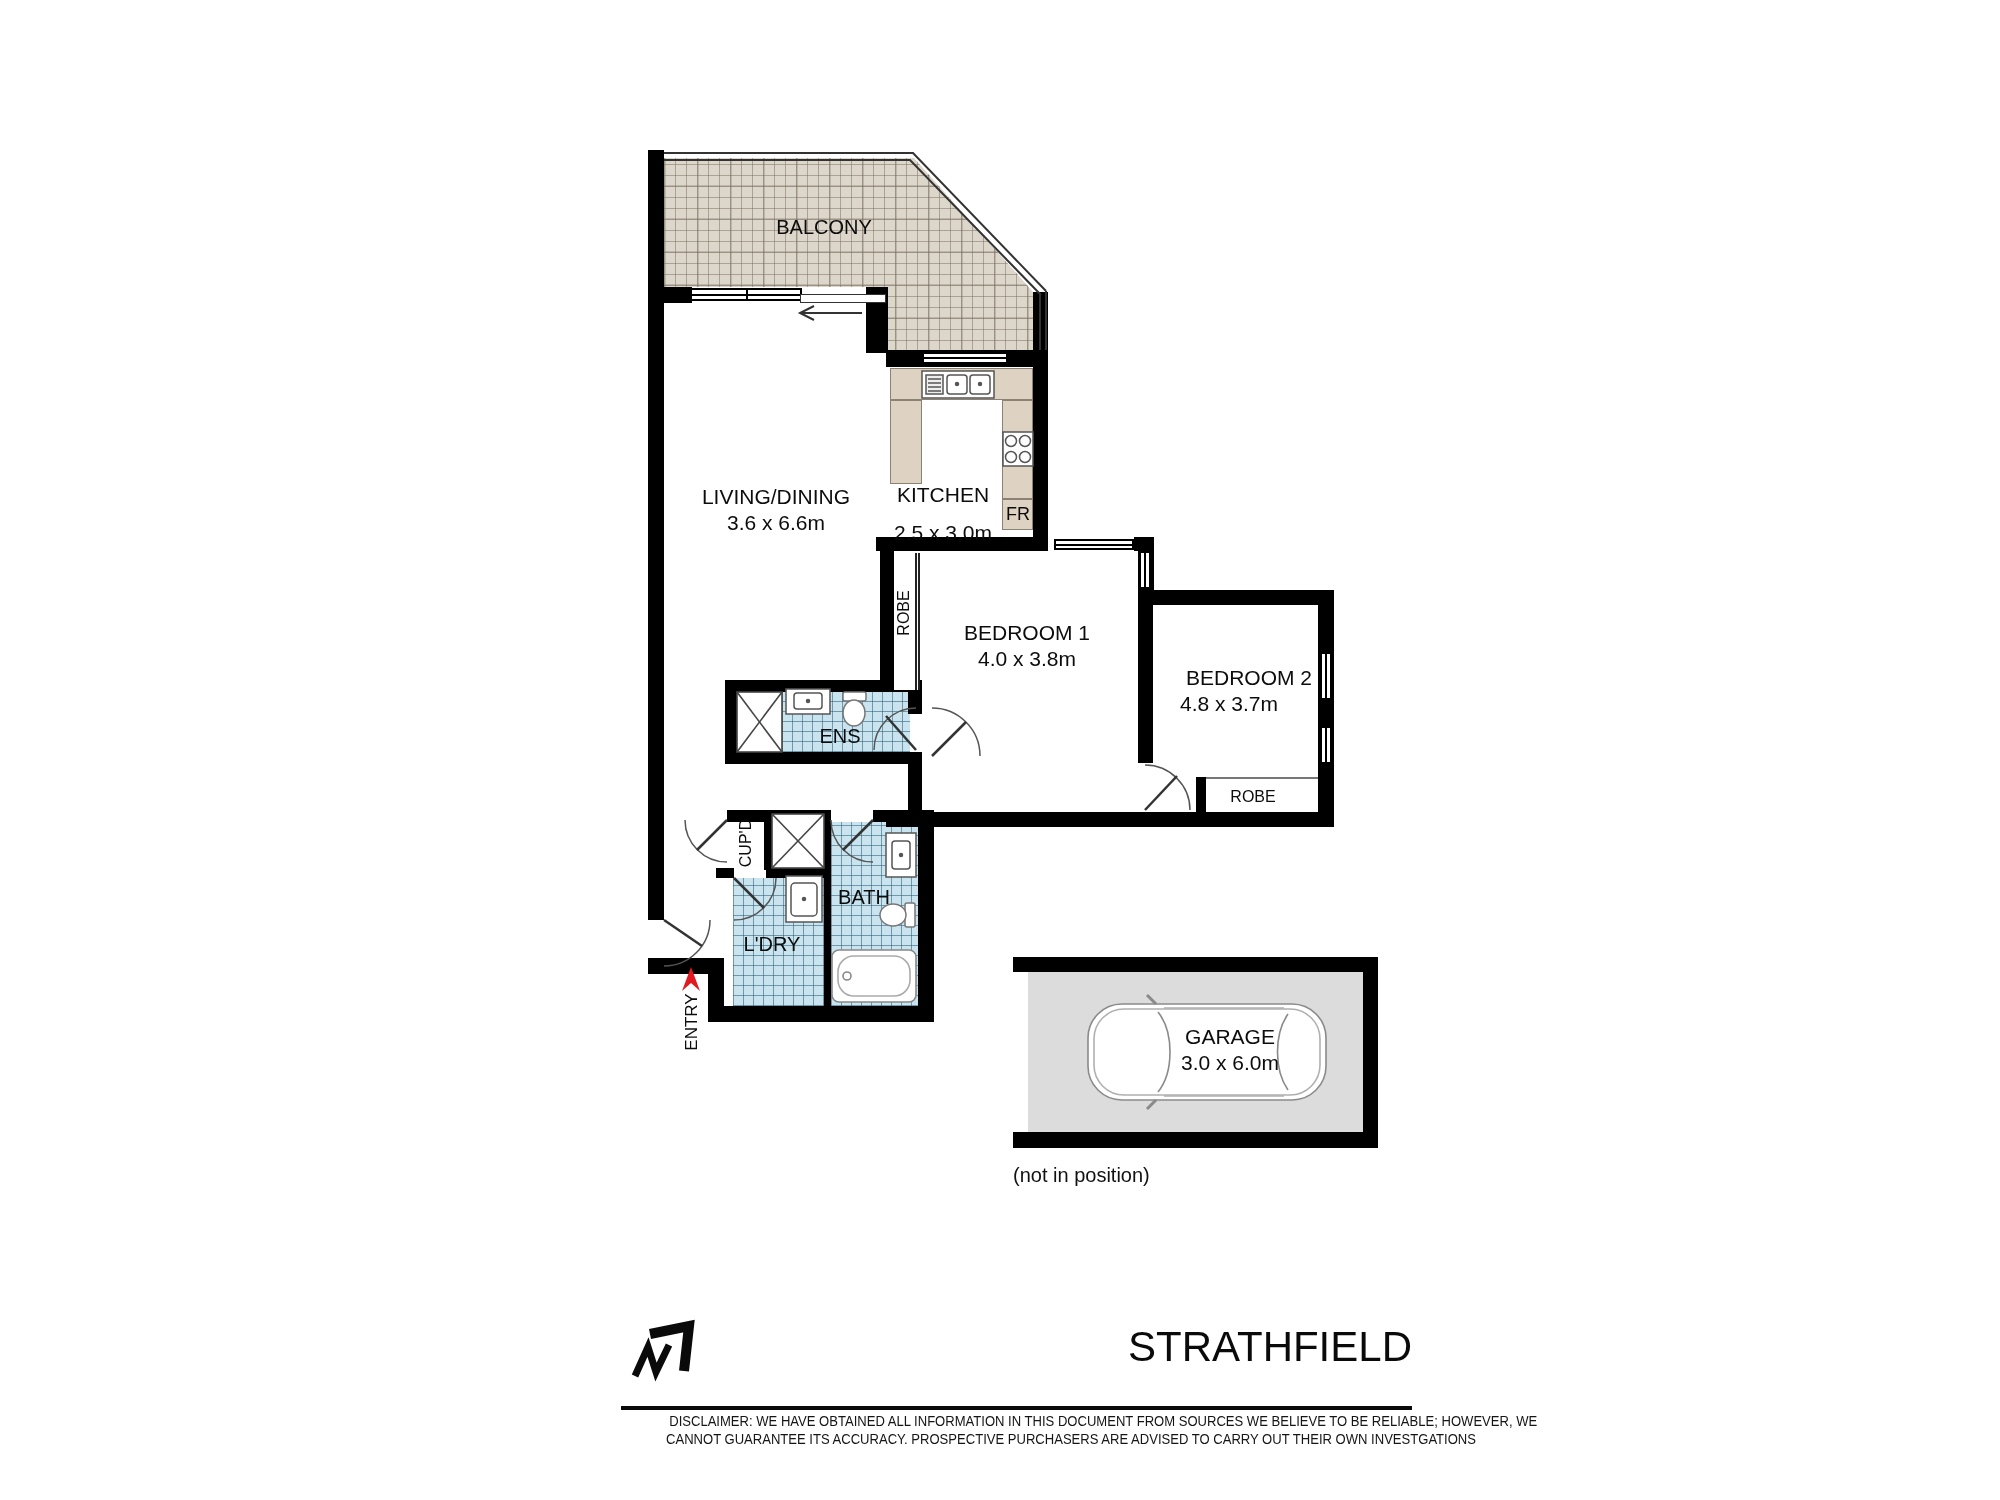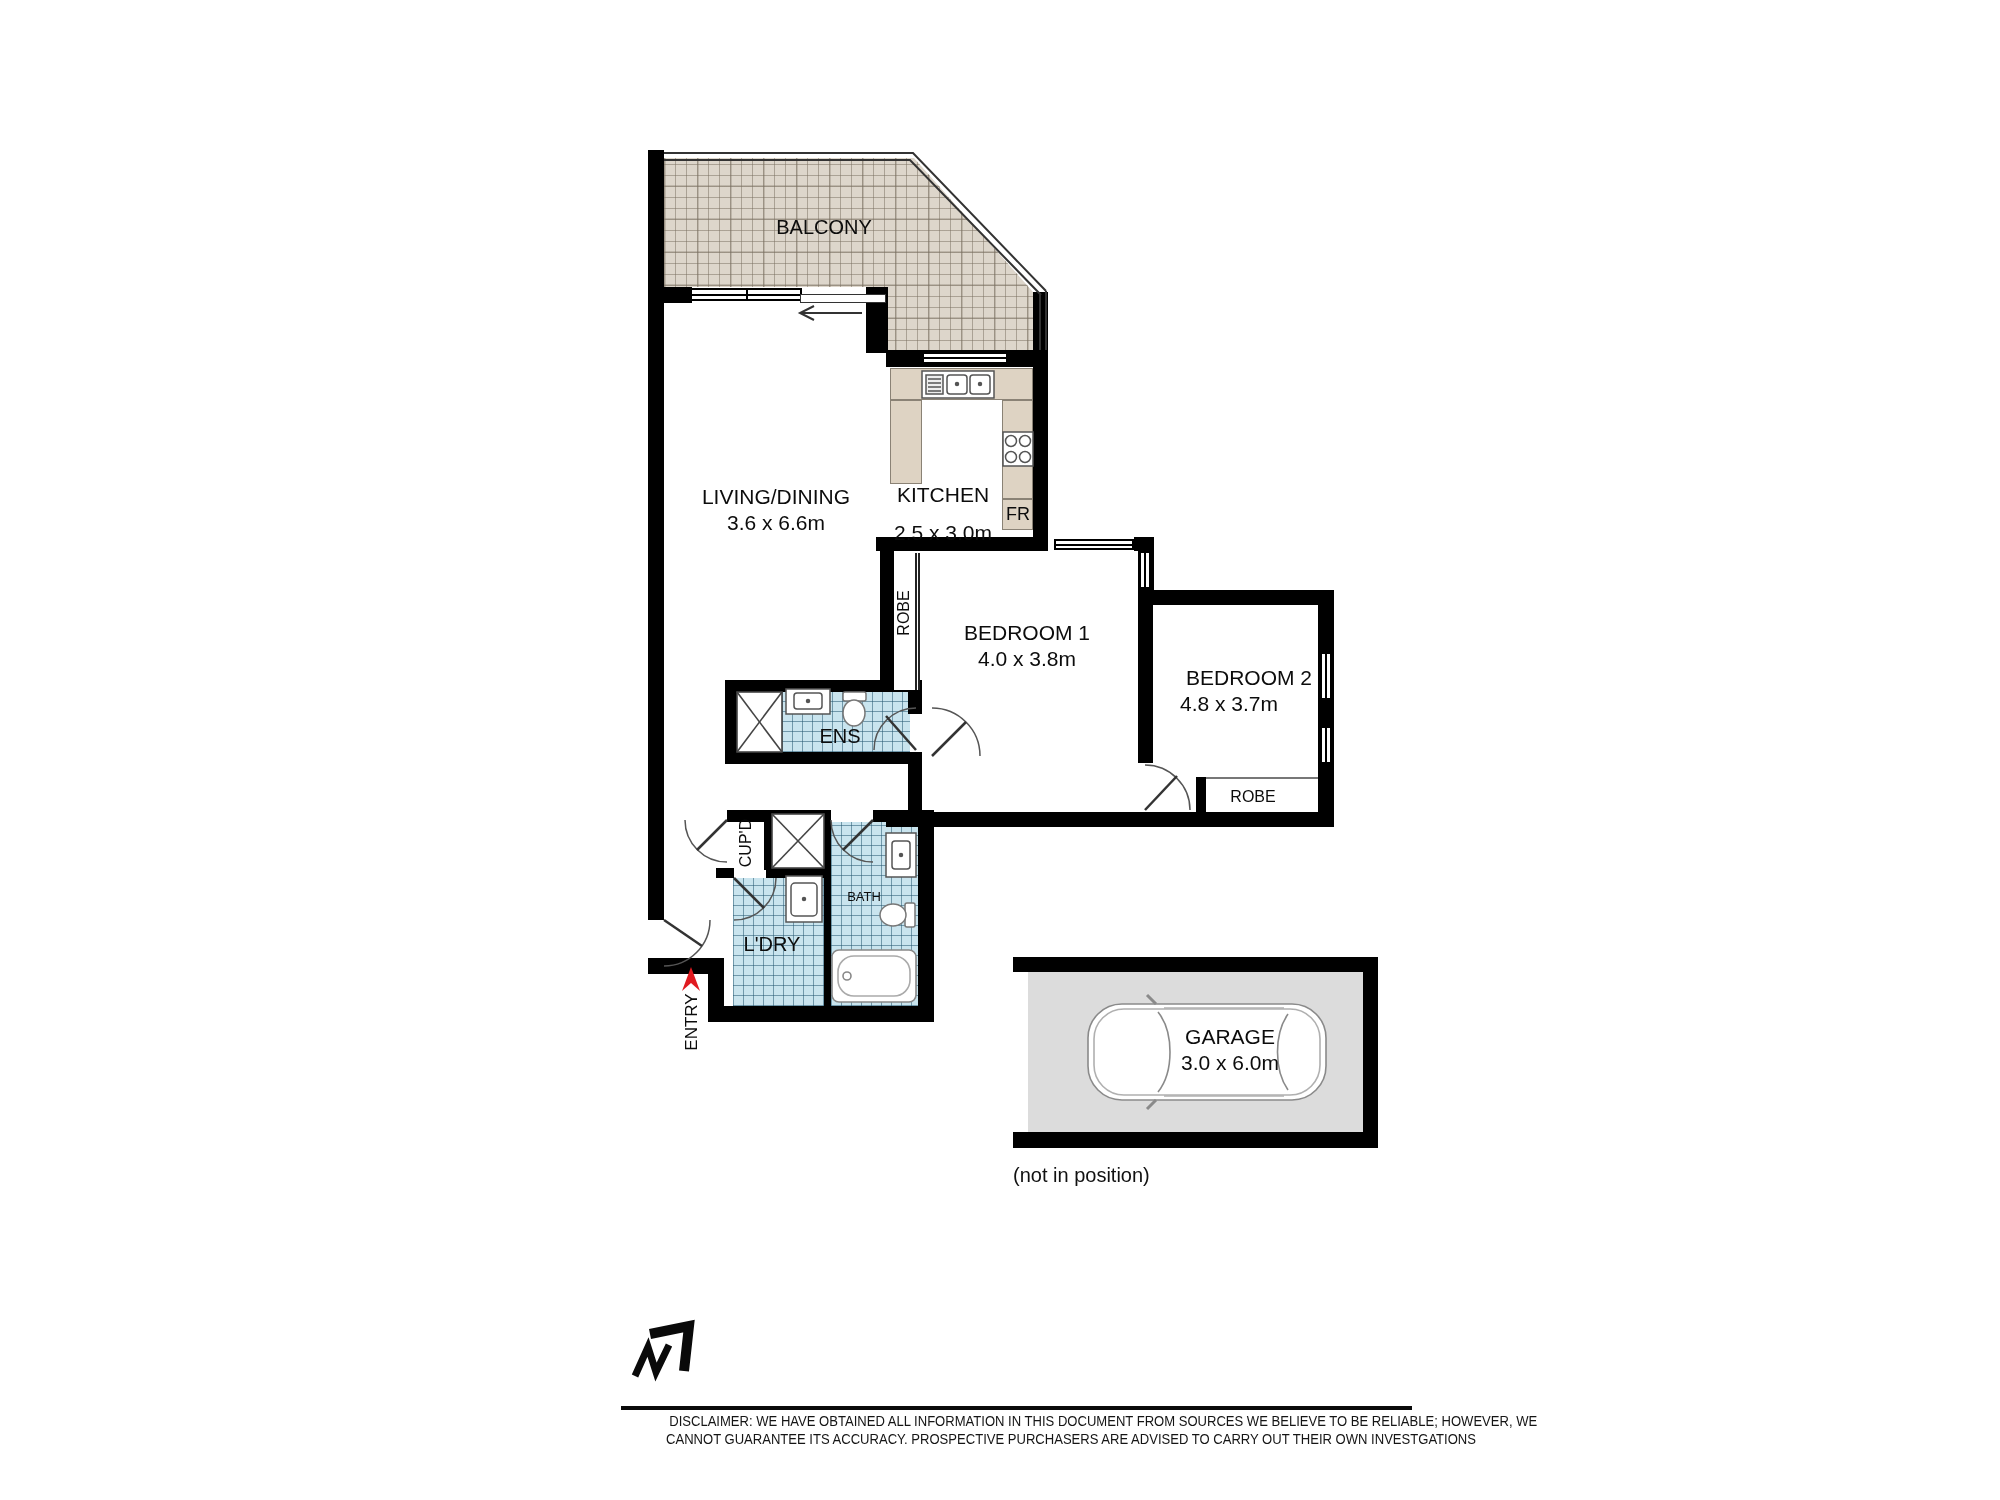--- a/index.html
+++ b/index.html
@@ -230,30 +230,31 @@
   <div class="lbl small rot" style="left:904px;top:613px;">ROBE</div>
   <div class="lbl" style="left:1027px;top:633px;">BEDROOM 1</div>
   <div class="lbl" style="left:1027px;top:659px;">4.0 x 3.8m</div>
 
   <div class="lbl" style="left:1229px;top:678px;margin-left:20px;">BEDROOM 2</div>
   <div class="lbl" style="left:1229px;top:704px;">4.8 x 3.7m</div>
   <div class="lbl small" style="left:1253px;top:797px;">ROBE</div>
 
   <div class="lbl" style="left:840px;top:736px;font-size:20px;">ENS</div>
   <div class="lbl small rot" style="left:746px;top:843px;">CUP'D</div>
-  <div class="lbl" style="left:864px;top:897px;font-size:13px;">BATH</div>
+  <div class="lbl" style="left:864px;top:897px;font-size:20px;">BATH</div>
   <div class="lbl" style="left:772px;top:944px;font-size:20px;">L'DRY</div>
 
   <div class="lbl small rot" style="left:692px;top:1022px;font-size:17px;">ENTRY</div>
 
   <div class="lbl" style="left:1230px;top:1037px;">GARAGE</div>
   <div class="lbl" style="left:1230px;top:1063px;">3.0 x 6.0m</div>
   <div class="abs" style="left:1013px;top:1164px;font-size:20px;">(not in position)</div>
 
   <div class="title-block">
+    <div>STRATHFIELD</div>
   </div>
   <div class="divider"></div>
   <div class="disclaimer">
     <span class="cond">DISCLAIMER: WE HAVE OBTAINED ALL INFORMATION IN THIS DOCUMENT FROM SOURCES WE BELIEVE TO BE RELIABLE; HOWEVER, WE</span><br>
     <span class="cond">CANNOT GUARANTEE ITS ACCURACY. PROSPECTIVE PURCHASERS ARE ADVISED TO CARRY OUT THEIR OWN INVESTGATIONS</span>
   </div>
 
 </div>
 
 </body></html>

